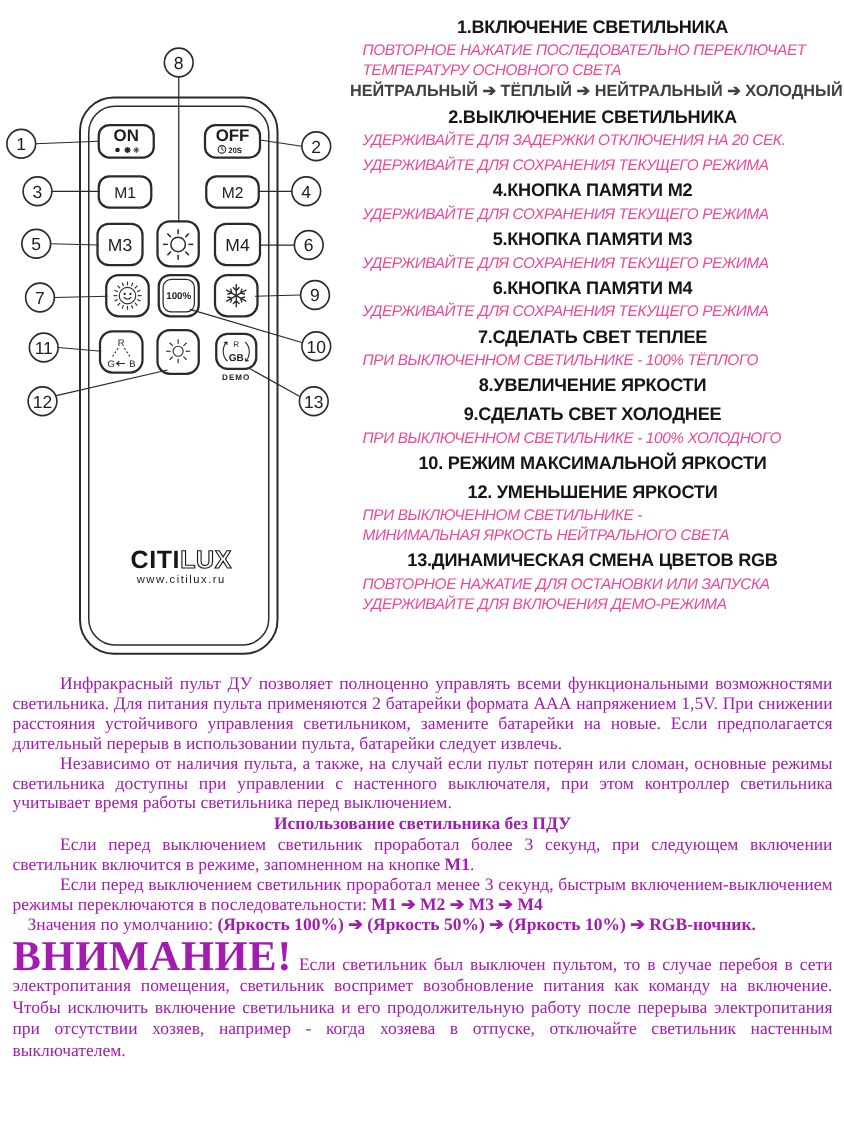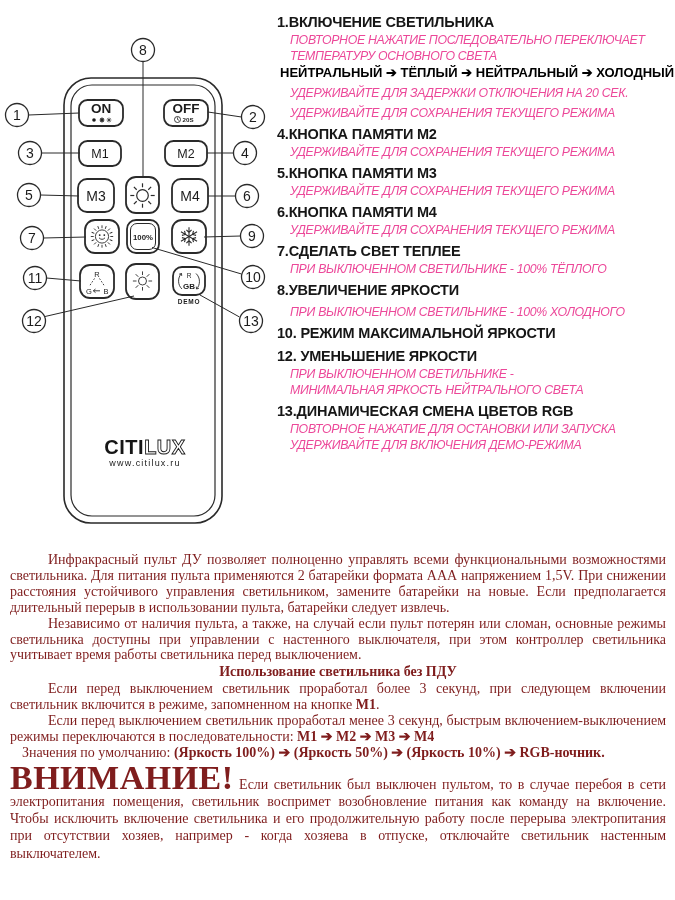--- a/index.html
+++ b/index.html
@@ -9,29 +9,29 @@
   }
   .page{position:relative;width:675px;height:900px;background:#fff;}
 
   
   .remote-wrap{position:absolute;left:0;top:0;width:275px;height:560px;}
   svg text{font-family:"Liberation Sans","DejaVu Sans",sans-serif;fill:#1c1c1c;}
 
   
   .legend{position:absolute;left:277px;top:13px;width:394px;}
   .lg-item{margin-bottom:4px;}
-  .lg-h{font-weight:bold;font-size:14.5px;line-height:19px;letter-spacing:-0.2px;white-space:nowrap;color:#161616;}
+  .lg-h{font-weight:bold;font-size:14.5px;line-height:19px;letter-spacing:-0.2px;white-space:nowrap;color:#161616;text-align:center;}
   .lg-i{font-style:italic;font-size:12.3px;line-height:16px;padding-left:13px;letter-spacing:-0.3px;color:#ec4899;white-space:nowrap;}
-  .lg-b{font-weight:bold;font-size:13px;line-height:17px;padding-left:3px;white-space:nowrap;color:#000000;}
+  .lg-b{font-weight:bold;font-size:13px;line-height:17px;padding-left:3px;white-space:nowrap;color:#404040;}
 
   
   .bodytext{
-    position:absolute;left:10px;right:9px;top:552px;
+    position:absolute;left:10px;right:9px;top:540px;
     font-family:"Liberation Serif","DejaVu Serif",serif;
-    font-size:14px;line-height:15.9px;text-align:justify;color:#7f1d1d;
+    font-size:14px;line-height:15.9px;text-align:justify;color:#a21caf;
   }
   .bp{margin:0;text-indent:38px;}
   .bh{margin:1px 0;text-align:center;font-weight:bold;text-indent:0;}
   .p5{text-indent:12px;}
   .att{margin:8px 0 0 0;font-size:14px;line-height:17.2px;text-indent:0;}
   .att-title{font-size:34px;font-weight:bold;line-height:17px;letter-spacing:0.5px;}
   b{font-weight:bold;}
 </style>
 </head>
 <body>
@@ -267,20 +267,21 @@
   </div>
 
   <div class="legend">
     <div class="lg-item">
       <div class="lg-h">1.ВКЛЮЧЕНИЕ СВЕТИЛЬНИКА</div>
       <div class="lg-i">ПОВТОРНОЕ НАЖАТИЕ ПОСЛЕДОВАТЕЛЬНО ПЕРЕКЛЮЧАЕТ</div>
       <div class="lg-i">ТЕМПЕРАТУРУ ОСНОВНОГО СВЕТА</div>
       <div class="lg-b">НЕЙТРАЛЬНЫЙ ➔ ТЁПЛЫЙ ➔ НЕЙТРАЛЬНЫЙ ➔ ХОЛОДНЫЙ</div>
     </div>
     <div class="lg-item">
+      <div class="lg-h">2.ВЫКЛЮЧЕНИЕ СВЕТИЛЬНИКА</div>
       <div class="lg-i">УДЕРЖИВАЙТЕ ДЛЯ ЗАДЕРЖКИ ОТКЛЮЧЕНИЯ НА 20 СЕК.</div>
     </div>
     <div class="lg-item">
       <div class="lg-i">УДЕРЖИВАЙТЕ ДЛЯ СОХРАНЕНИЯ ТЕКУЩЕГО РЕЖИМА</div>
     </div>
     <div class="lg-item">
       <div class="lg-h">4.КНОПКА ПАМЯТИ М2</div>
       <div class="lg-i">УДЕРЖИВАЙТЕ ДЛЯ СОХРАНЕНИЯ ТЕКУЩЕГО РЕЖИМА</div>
     </div>
     <div class="lg-item">
@@ -292,20 +293,21 @@
       <div class="lg-i">УДЕРЖИВАЙТЕ ДЛЯ СОХРАНЕНИЯ ТЕКУЩЕГО РЕЖИМА</div>
     </div>
     <div class="lg-item">
       <div class="lg-h">7.СДЕЛАТЬ СВЕТ ТЕПЛЕЕ</div>
       <div class="lg-i">ПРИ ВЫКЛЮЧЕННОМ СВЕТИЛЬНИКЕ - 100% ТЁПЛОГО</div>
     </div>
     <div class="lg-item">
       <div class="lg-h">8.УВЕЛИЧЕНИЕ ЯРКОСТИ</div>
     </div>
     <div class="lg-item">
+      <div class="lg-h">9.СДЕЛАТЬ СВЕТ ХОЛОДНЕЕ</div>
       <div class="lg-i">ПРИ ВЫКЛЮЧЕННОМ СВЕТИЛЬНИКЕ -  100% ХОЛОДНОГО</div>
     </div>
     <div class="lg-item">
       <div class="lg-h">10. РЕЖИМ МАКСИМАЛЬНОЙ ЯРКОСТИ</div>
     </div>
     <div class="lg-item">
       <div class="lg-h">12. УМЕНЬШЕНИЕ ЯРКОСТИ</div>
       <div class="lg-i">ПРИ ВЫКЛЮЧЕННОМ СВЕТИЛЬНИКЕ -</div>
       <div class="lg-i">МИНИМАЛЬНАЯ ЯРКОСТЬ НЕЙТРАЛЬНОГО СВЕТА</div>
     </div>

